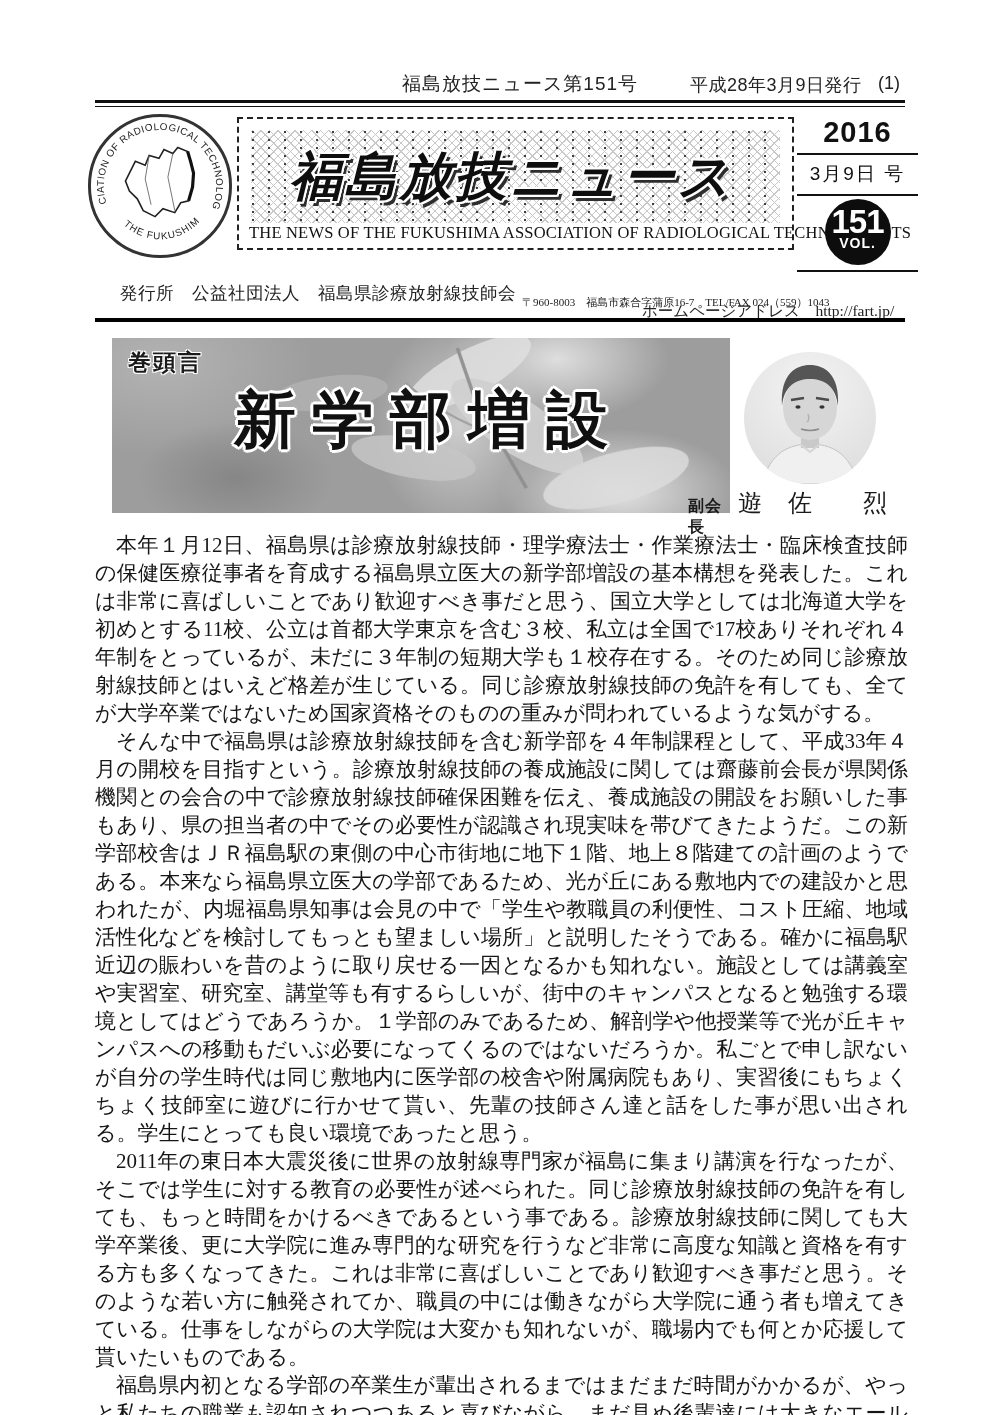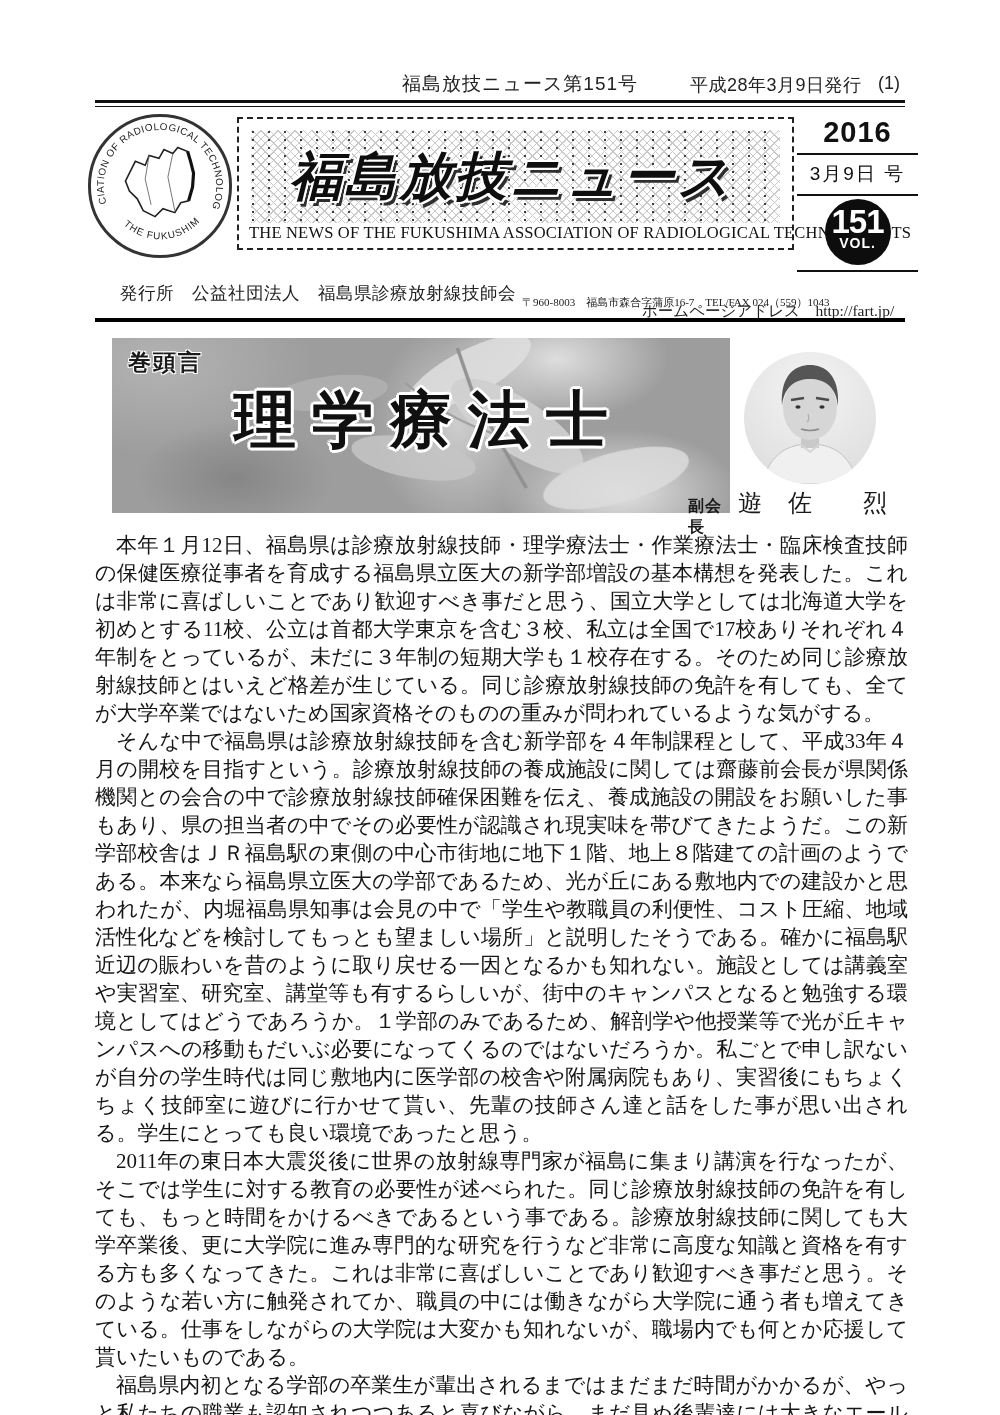--- a/index.html
+++ b/index.html
@@ -160,21 +160,21 @@
         <ellipse cx="310" cy="35" rx="62" ry="22" transform="rotate(-32 310 35)" fill="#e0e0e0"></ellipse>
         <ellipse cx="352" cy="88" rx="70" ry="26" transform="rotate(38 352 88)" fill="#d4d4d4"></ellipse>
         <ellipse cx="262" cy="120" rx="55" ry="20" transform="rotate(12 262 120)" fill="#c6c6c6"></ellipse>
         <ellipse cx="438" cy="140" rx="66" ry="25" transform="rotate(-18 438 140)" fill="#dcdcdc"></ellipse>
         <ellipse cx="190" cy="55" rx="50" ry="17" transform="rotate(-8 190 55)" fill="#b2b2b2"></ellipse>
         <path d="M300,10 L315,60 L340,110 L360,150" stroke="#8c8c8c" stroke-width="3" fill="none"></path>
         <path d="M255,45 Q290,80 330,95" stroke="#9a9a9a" stroke-width="2" fill="none"></path>
       </g>
     </svg>
     <span class="kantougen">巻頭言</span>
-    <span class="article-title">理学療法士</span>
+    <span class="article-title">新学部増設</span>
   </div>
 
   <div class="portrait">
     <svg viewBox="0 0 132 132">
       <path d="M18,132 C26,100 46,92 66,92 C86,92 106,100 114,132 Z" fill="#f0f0f0" stroke="#c2c2c2" stroke-width="1"></path>
       <rect x="57" y="80" width="18" height="16" fill="#c9c9c9"></rect>
       <ellipse cx="66" cy="56" rx="27" ry="32" fill="#d6d6d6"></ellipse>
       <path d="M38,54 C36,22 52,13 66,13 C80,13 96,22 94,54 C92,34 80,27 66,27 C52,27 40,34 38,54 Z" fill="#555555"></path>
       <path d="M47,48 L60,46" stroke="#4a4a4a" stroke-width="2.4" fill="none"></path>
       <path d="M72,46 L85,48" stroke="#4a4a4a" stroke-width="2.4" fill="none"></path>

